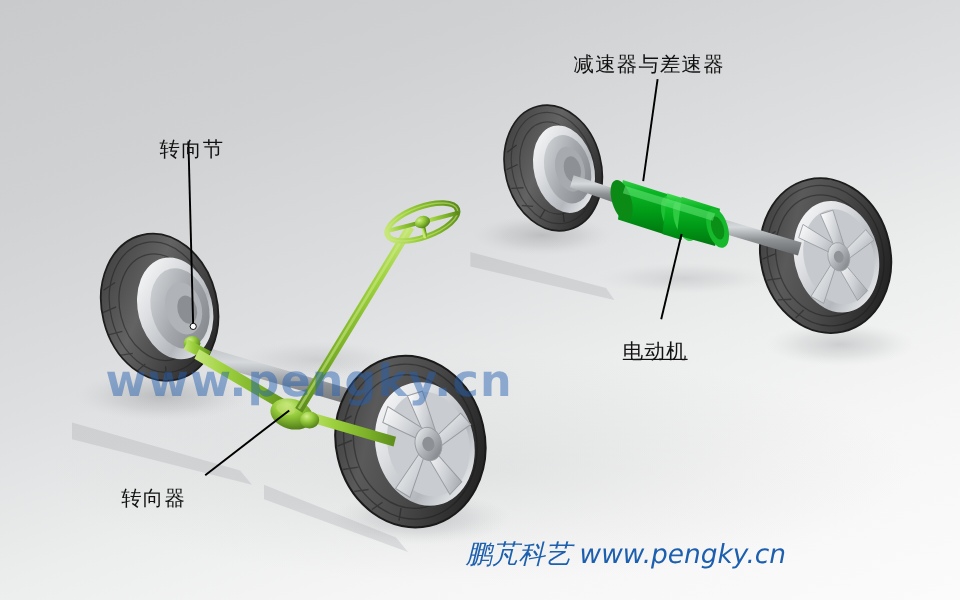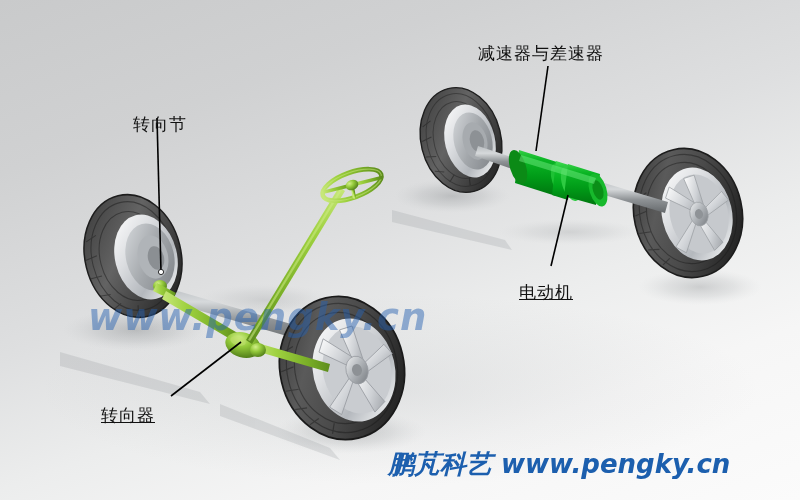--- a/index.html
+++ b/index.html
@@ -25,34 +25,33 @@
     font-size: 17px;
     letter-spacing: 1px;
     white-space: nowrap;
     font-family: "DejaVu Sans", "Liberation Sans", sans-serif;
   }
   .wm-center {
     position: absolute;
     left: 88px;
     top: 296px;
     font-size: 37px;
-    font-style: italic;
     font-weight: bold;
     letter-spacing: 1px;
     color: rgba(36, 96, 176, 0.47);
     white-space: nowrap;
     font-family: "DejaVu Sans", "Liberation Sans", sans-serif;
   }
   .wm-bottom {
     position: absolute;
     left: 388px;
     top: 447px;
-    font-size: 26px;
+    font-size: 22px;
     font-style: italic;
-    font-weight: bold;
+    font-weight: normal;
     color: #1c5fae;
     white-space: nowrap;
     letter-spacing: 0px;
     font-family: "DejaVu Sans", "Liberation Sans", sans-serif;
   }
 </style>
 </head>
 <body>
 
 <div id="stage">
@@ -357,19 +356,19 @@
       <circle cx="161" cy="272" r="2.6"></circle>
     </g>
   </svg>
 
   <div class="label" style="left:478px; top:42px;">减速器与差速器</div>
 
   <div class="label" style="left:133px; top:113px;">转向节</div>
 
   <div class="label" style="left:519px; top:281px;text-decoration:underline;">电动机</div>
 
-  <div class="label" style="left:101px; top:404px;text-decoration:underline;">转向器</div>
+  <div class="label" style="left:101px; top:404px;">转向器</div>
 
   <div class="wm-center">www.pengky.cn</div>
 
   <div class="wm-bottom">鹏芃科艺 www.pengky.cn</div>
 
 </div>
 
 </body></html>

